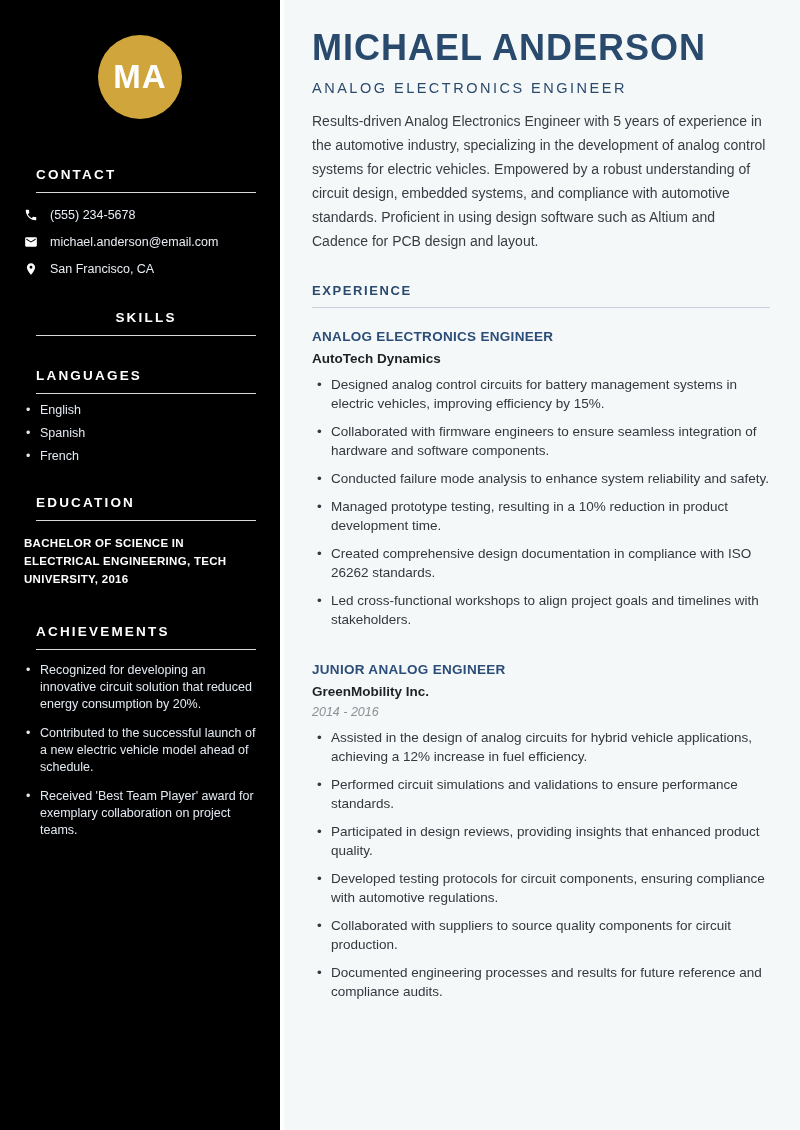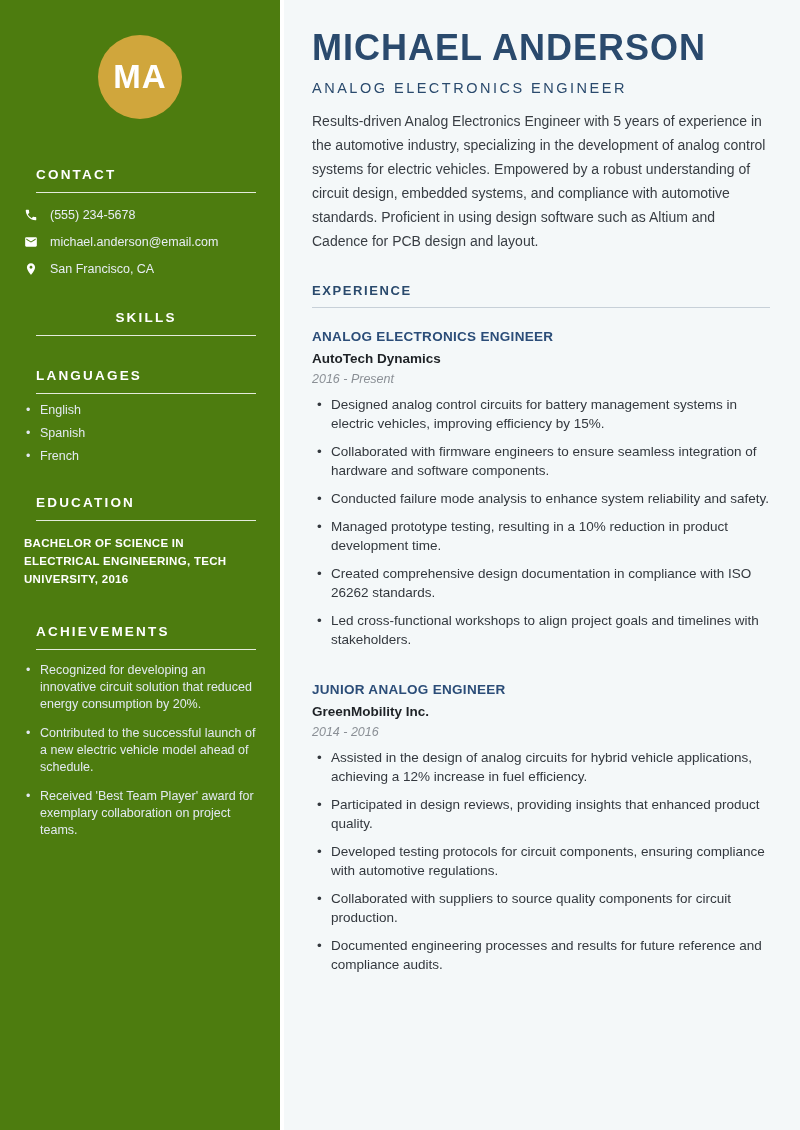--- a/index.html
+++ b/index.html
@@ -9,21 +9,21 @@
     font-family: "Liberation Sans", sans-serif;
     background: #f4f8f9;
     overflow: hidden;
   }
 
   
   .sidebar {
     width: 280px;
     min-width: 280px;
     height: 1130px;
-    background: #4d7c0f;
+    background: #000000;
     padding: 0 24px;
     color: #e7edf4;
   }
   .avatar {
     width: 84px; height: 84px;
     border-radius: 50%;
     background: #d0a63c;
     margin: 35px auto 0;
     display: flex; align-items: center; justify-content: center;
   }
@@ -240,37 +240,37 @@
   <section>
     <p class="profile-text">Results-driven Analog Electronics Engineer with 5 years of experience in the automotive industry, specializing in the development of analog control systems for electric vehicles. Empowered by a robust understanding of circuit design, embedded systems, and compliance with automotive standards. Proficient in using design software such as Altium and Cadence for PCB design and layout.</p>
   </section>
 
   <section>
     <h2 class="m-heading">EXPERIENCE</h2>
 
     <div class="job">
       <h3 class="job-title">ANALOG ELECTRONICS ENGINEER</h3>
       <div class="company">AutoTech Dynamics</div>
-      <div class="dates">2016 - Present</div>
       <ul class="bullets">
         <li>Designed analog control circuits for battery management systems in electric vehicles, improving efficiency by 15%.</li>
         <li>Collaborated with firmware engineers to ensure seamless integration of hardware and software components.</li>
         <li>Conducted failure mode analysis to enhance system reliability and safety.</li>
         <li>Managed prototype testing, resulting in a 10% reduction in product development time.</li>
         <li>Created comprehensive design documentation in compliance with ISO 26262 standards.</li>
         <li>Led cross-functional workshops to align project goals and timelines with stakeholders.</li>
       </ul>
     </div>
 
     <div class="job">
       <h3 class="job-title">JUNIOR ANALOG ENGINEER</h3>
       <div class="company">GreenMobility Inc.</div>
       <div class="dates">2014 - 2016</div>
       <ul class="bullets">
         <li>Assisted in the design of analog circuits for hybrid vehicle applications, achieving a 12% increase in fuel efficiency.</li>
+        <li>Performed circuit simulations and validations to ensure performance standards.</li>
         <li>Participated in design reviews, providing insights that enhanced product quality.</li>
         <li>Developed testing protocols for circuit components, ensuring compliance with automotive regulations.</li>
         <li>Collaborated with suppliers to source quality components for circuit production.</li>
         <li>Documented engineering processes and results for future reference and compliance audits.</li>
       </ul>
     </div>
   </section>
 </main>
 
 </body></html>

